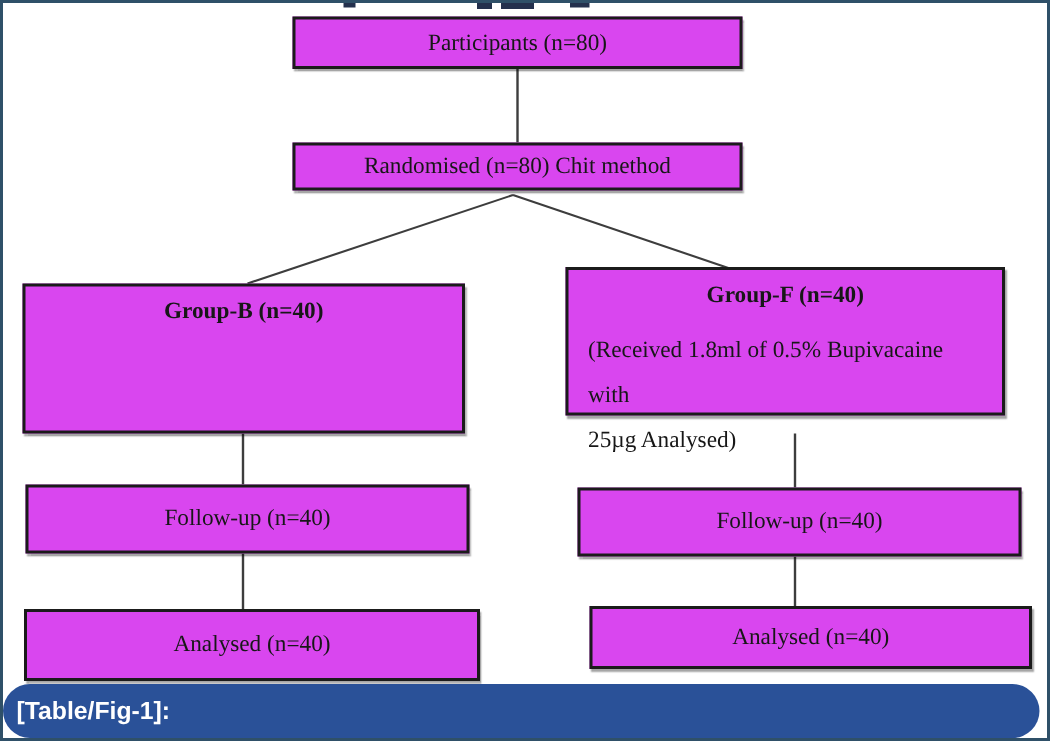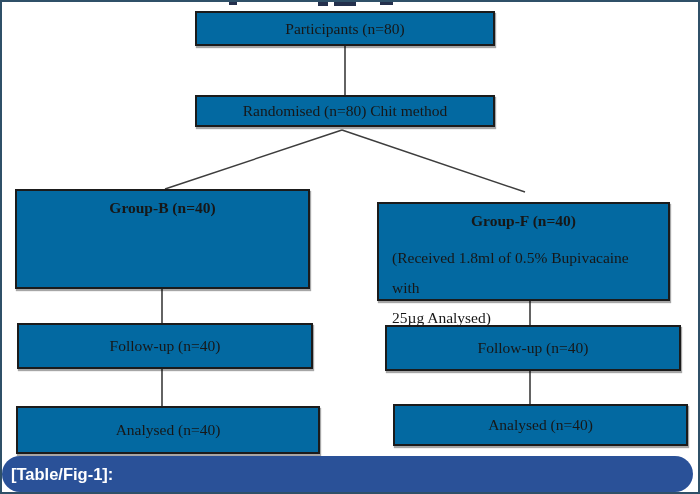--- a/index.html
+++ b/index.html
@@ -21,21 +21,21 @@
   
   #connectors {
     position: absolute;
     left: 0; top: 0;
     width: 700px; height: 494px;
     z-index: 1;
   }
   
   .fbox {
     position: absolute;
-    background: #0369a1;
+    background: #d946ef;
     border: 2px solid #1b1b1b;
     border-radius: 0;
     box-sizing: border-box;
     z-index: 2;
     box-shadow: 1px 2px 1px rgba(0,0,0,0.35);
     font-size: 15.5px;
   }
   .fbox.center-label {
     display: flex;
     align-items: center;
@@ -51,21 +51,21 @@
   .group-body {
     margin-top: 13px;
     padding: 0 13px;
     line-height: 30px;
     font-size: 15.5px;
   }
   
   #box-participants   { left: 193px; top:   9px; width: 300px; height: 35px; }
   #box-randomised     { left: 193px; top:  93px; width: 300px; height: 32px; }
   #box-group-b        { left:  13px; top: 187px; width: 295px; height: 100px; }
-  #box-group-f        { left: 375px; top: 200px; width: 293px; height:  99px; }
+  #box-group-f        { left: 375px; top: 176px; width: 293px; height:  99px; }
   #box-followup-left  { left:  15px; top: 321px; width: 296px; height: 46px; }
   #box-followup-right { left: 383px; top: 323px; width: 296px; height: 46px; }
   #box-analysed-left  { left:  14px; top: 404px; width: 304px; height: 48px; }
   #box-analysed-right { left: 391px; top: 402px; width: 295px; height: 42px; }
 
   
   .top-frag {
     position: absolute;
     top: 0;
     background: #24304d;

